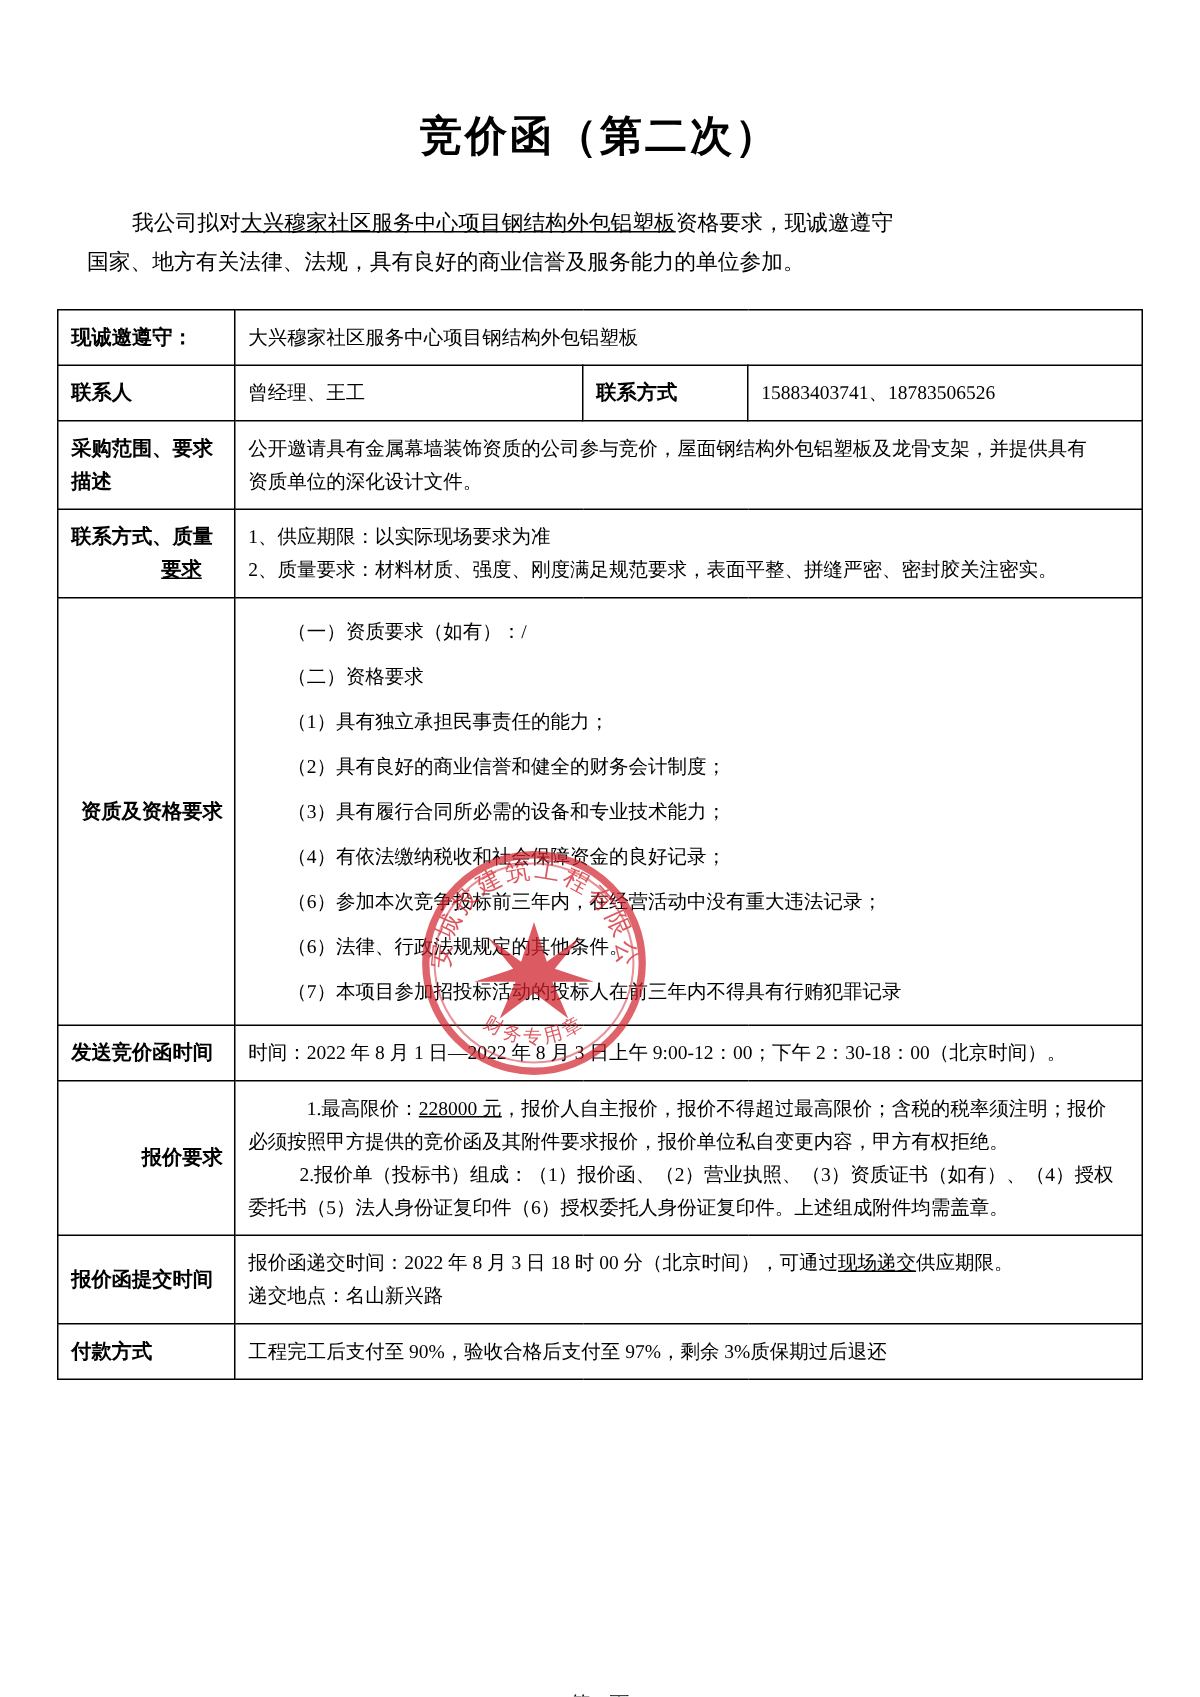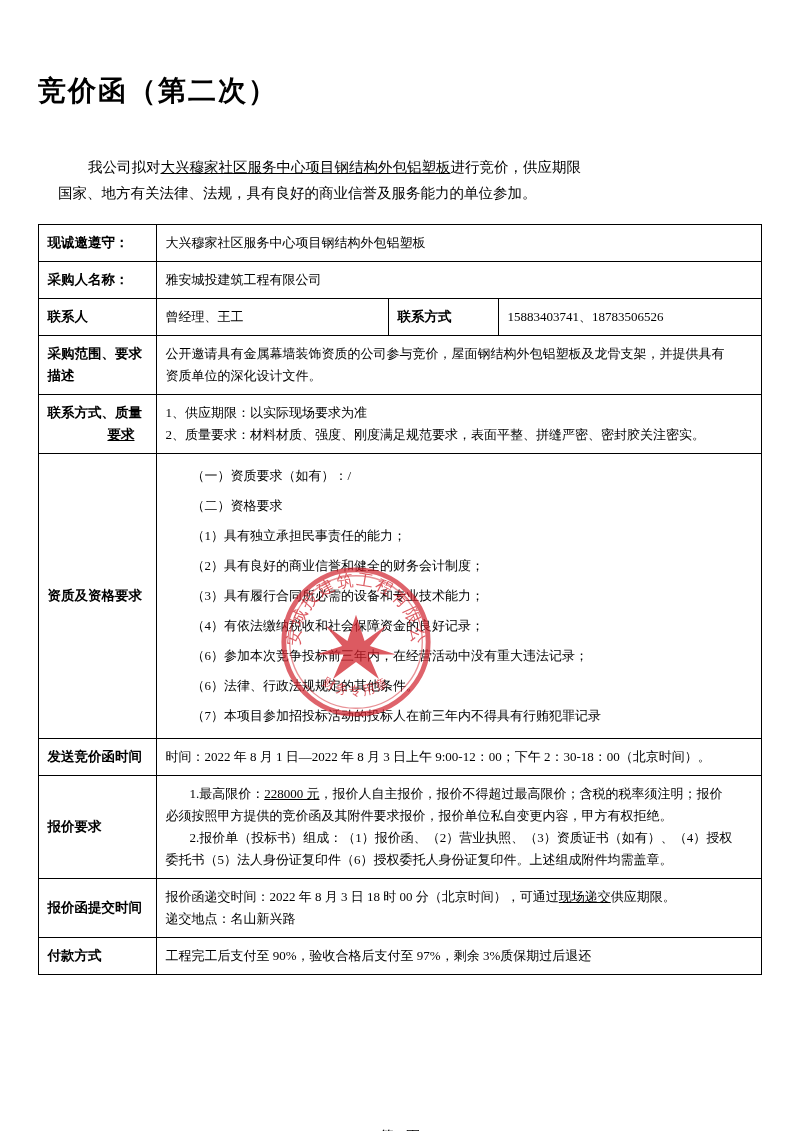--- a/index.html
+++ b/index.html
@@ -16,25 +16,26 @@
     overflow: hidden;
   }
   .page {
     position: relative;
     width: 800px;
     height: 1131px;
     box-sizing: border-box;
     padding: 0 38px;
   }
   .doc-title {
+    text-align: center;
     font-size: 28px;
     font-weight: bold;
     letter-spacing: 2px;
     margin-top: 72px;
-    margin-bottom: 44px;
+    margin-bottom: 26px;
     font-family: "Liberation Serif", "DejaVu Serif", serif;
   }
   .intro {
     font-size: 14.5px;
     line-height: 26px;
     text-indent: 0;
     margin: 0 20px 18px 20px;
   }
   .intro p {
     margin: 0;
@@ -57,21 +58,21 @@
     padding: 7px 8px;
     vertical-align: middle;
     line-height: 22px;
   }
   td.label {
     width: 118px;
     font-weight: bold;
     font-size: 13.5px;
   }
   td.label.center {
-    text-align: left;
+    text-align: right;
   }
   .cell-line {
     display: block;
   }
   .qual-list .q-item {
     display: block;
     padding-left: 26px;
     line-height: 30px;
   }
   .stamp {
@@ -88,51 +89,48 @@
     position: absolute;
     bottom: 58px;
     left: 0;
     width: 100%;
     text-align: center;
     font-size: 13px;
   }
   .sub-note {
     display: block;
     text-indent: 24px;
+    text-align: center;
   }
 </style>
 </head>
 <body>
 
 <div class="page">
 
   <div class="doc-title">竞价函（第二次）</div>
 
   <div class="intro">
     <p class="first-line">
-      <span>我公司拟对</span><span class="u">大兴穆家社区服务中心项目钢结构外包铝塑板</span><span>进行竞价，供应期限</span>
+      <span>我公司拟对</span><span class="u">大兴穆家社区服务中心项目钢结构外包铝塑板</span><span>资格要求，现诚邀遵守</span>
     </p>
     <p><span>国家、地方有关法律、法规，具有良好的商业信誉及服务能力的单位参加。</span></p>
   </div>
 
   <table class="main">
     <colgroup>
       <col style="width:118px">
       <col style="width:232px">
       <col style="width:110px">
       <col style="width:262px">
     </colgroup>
     <tbody>
       <tr>
         <td class="label">现诚邀遵守：</td>
         <td colspan="3">大兴穆家社区服务中心项目钢结构外包铝塑板</td>
-      </tr>
-      <tr>
-        <td class="label">采购人名称：</td>
-        <td colspan="3">雅安城投建筑工程有限公司</td>
       </tr>
       <tr>
         <td class="label">联系人</td>
         <td>曾经理、王工</td>
         <td class="label">联系方式</td>
         <td>15883403741、18783506526</td>
       </tr>
       <tr>
         <td class="label">
           <span class="cell-line">采购范围、要求</span>

